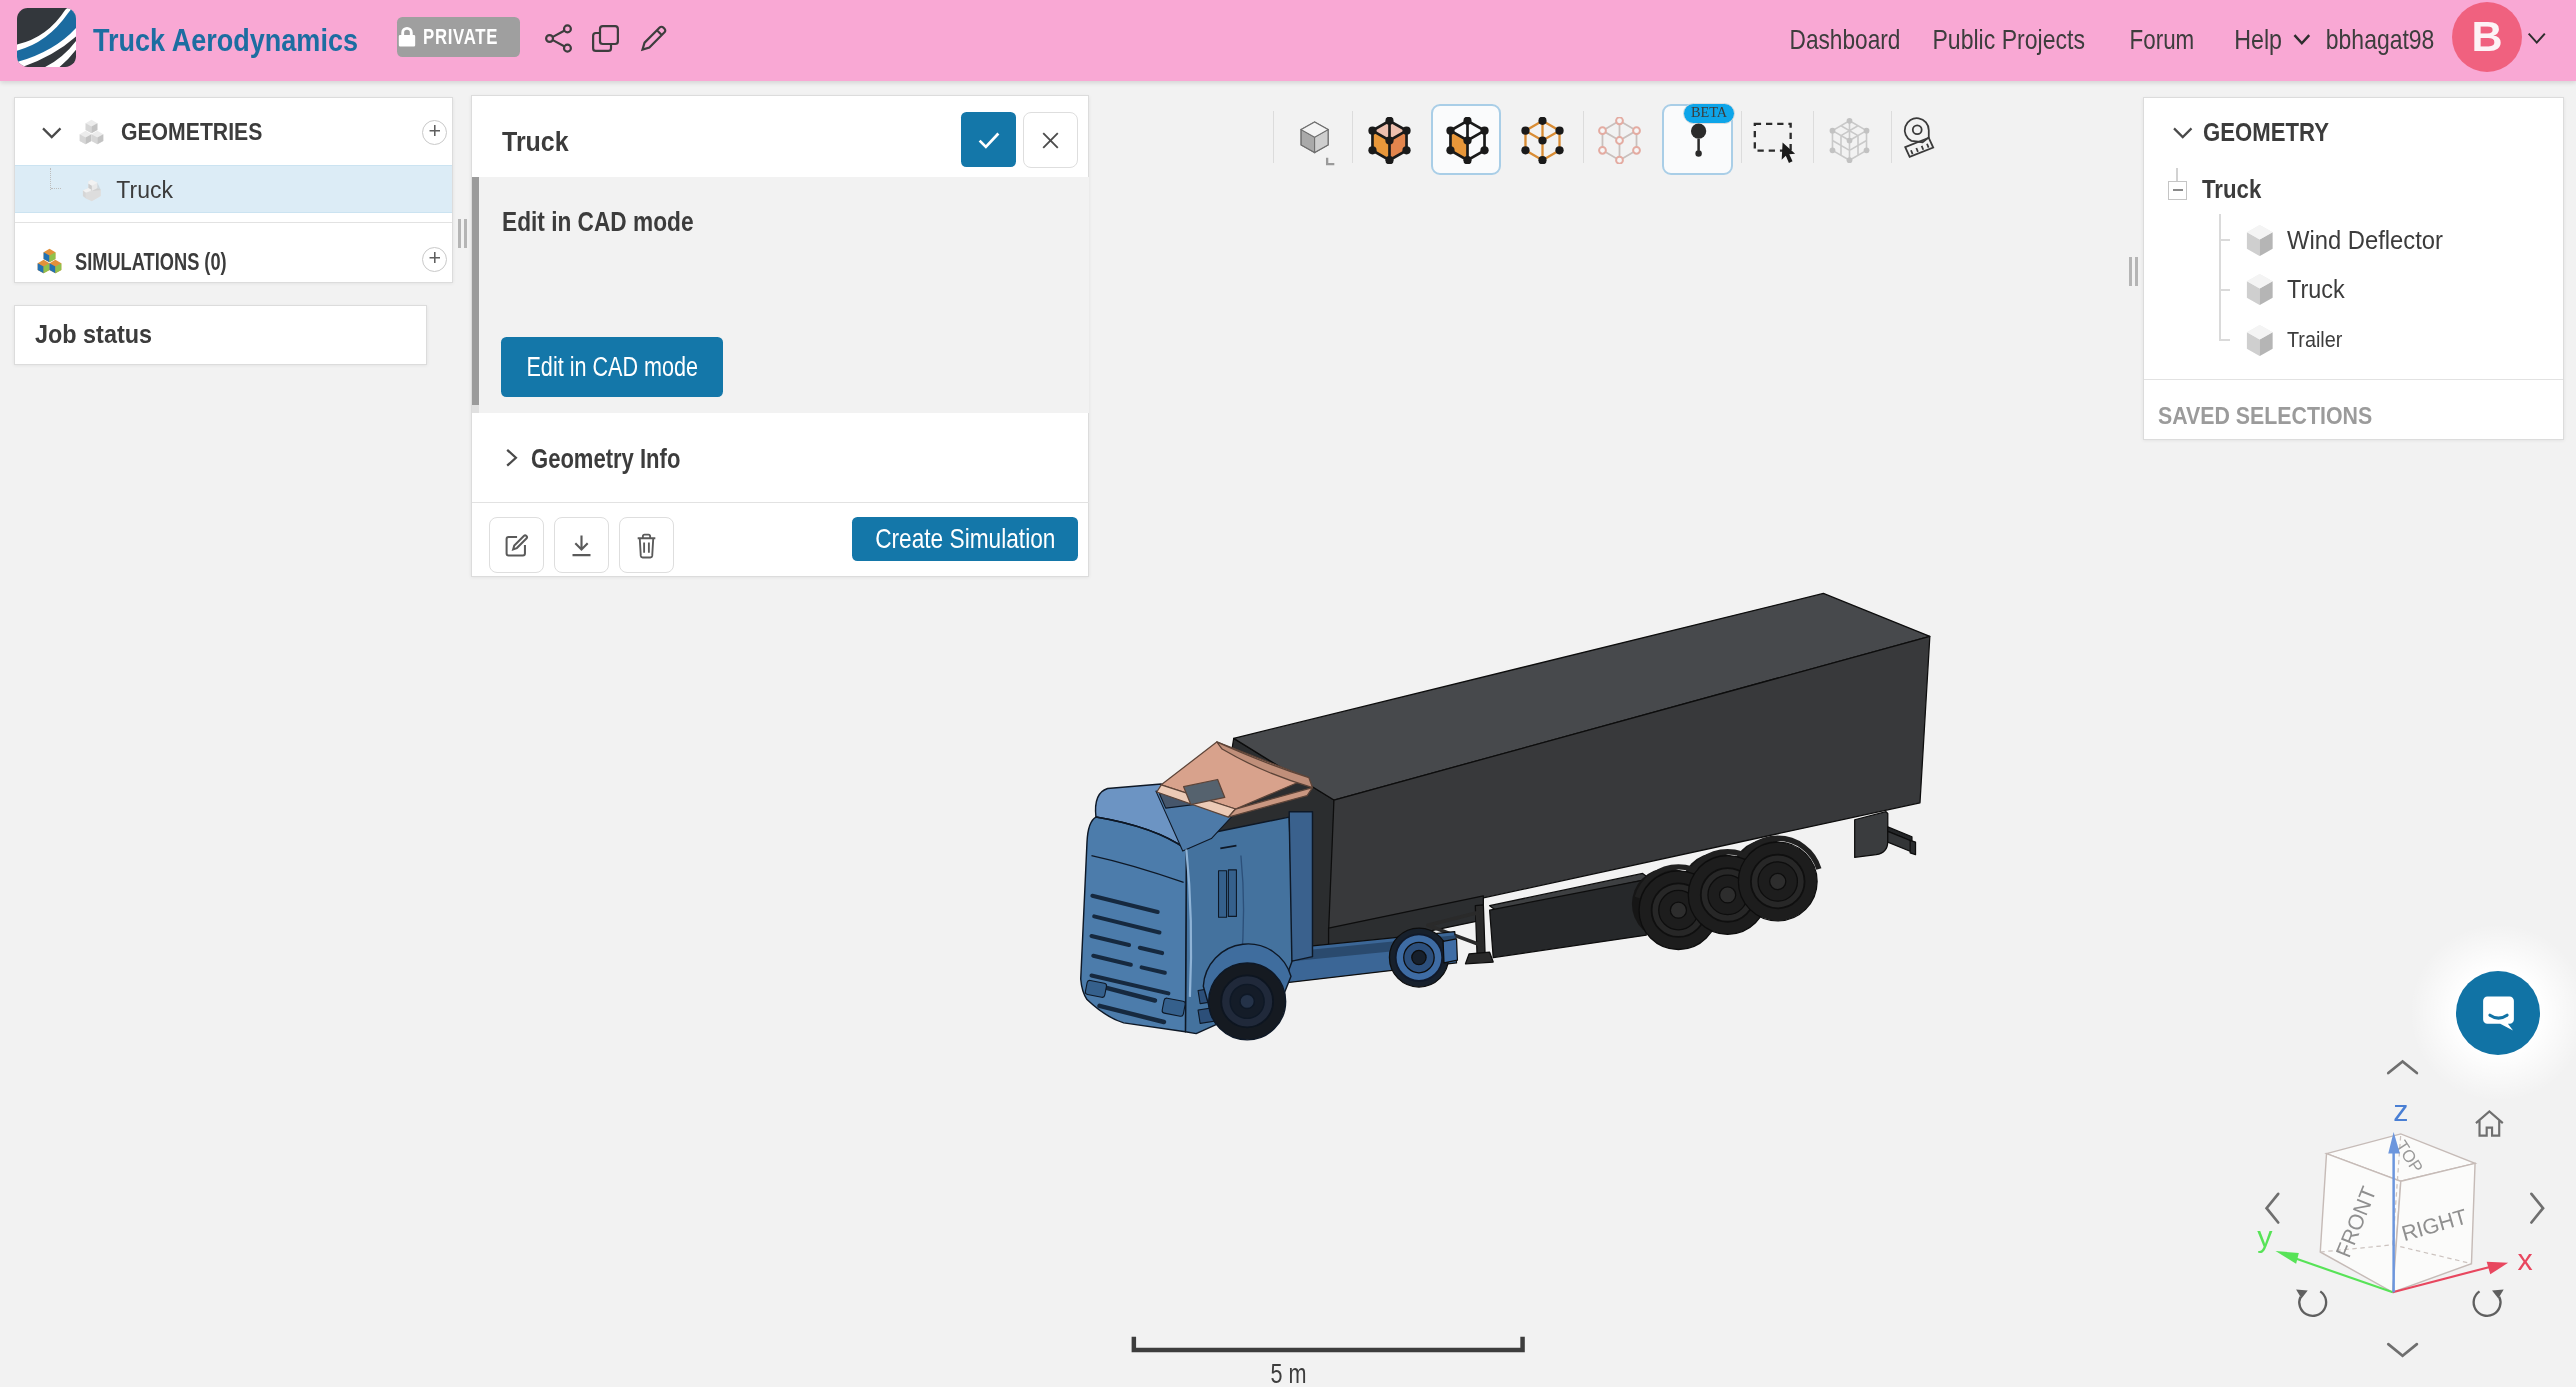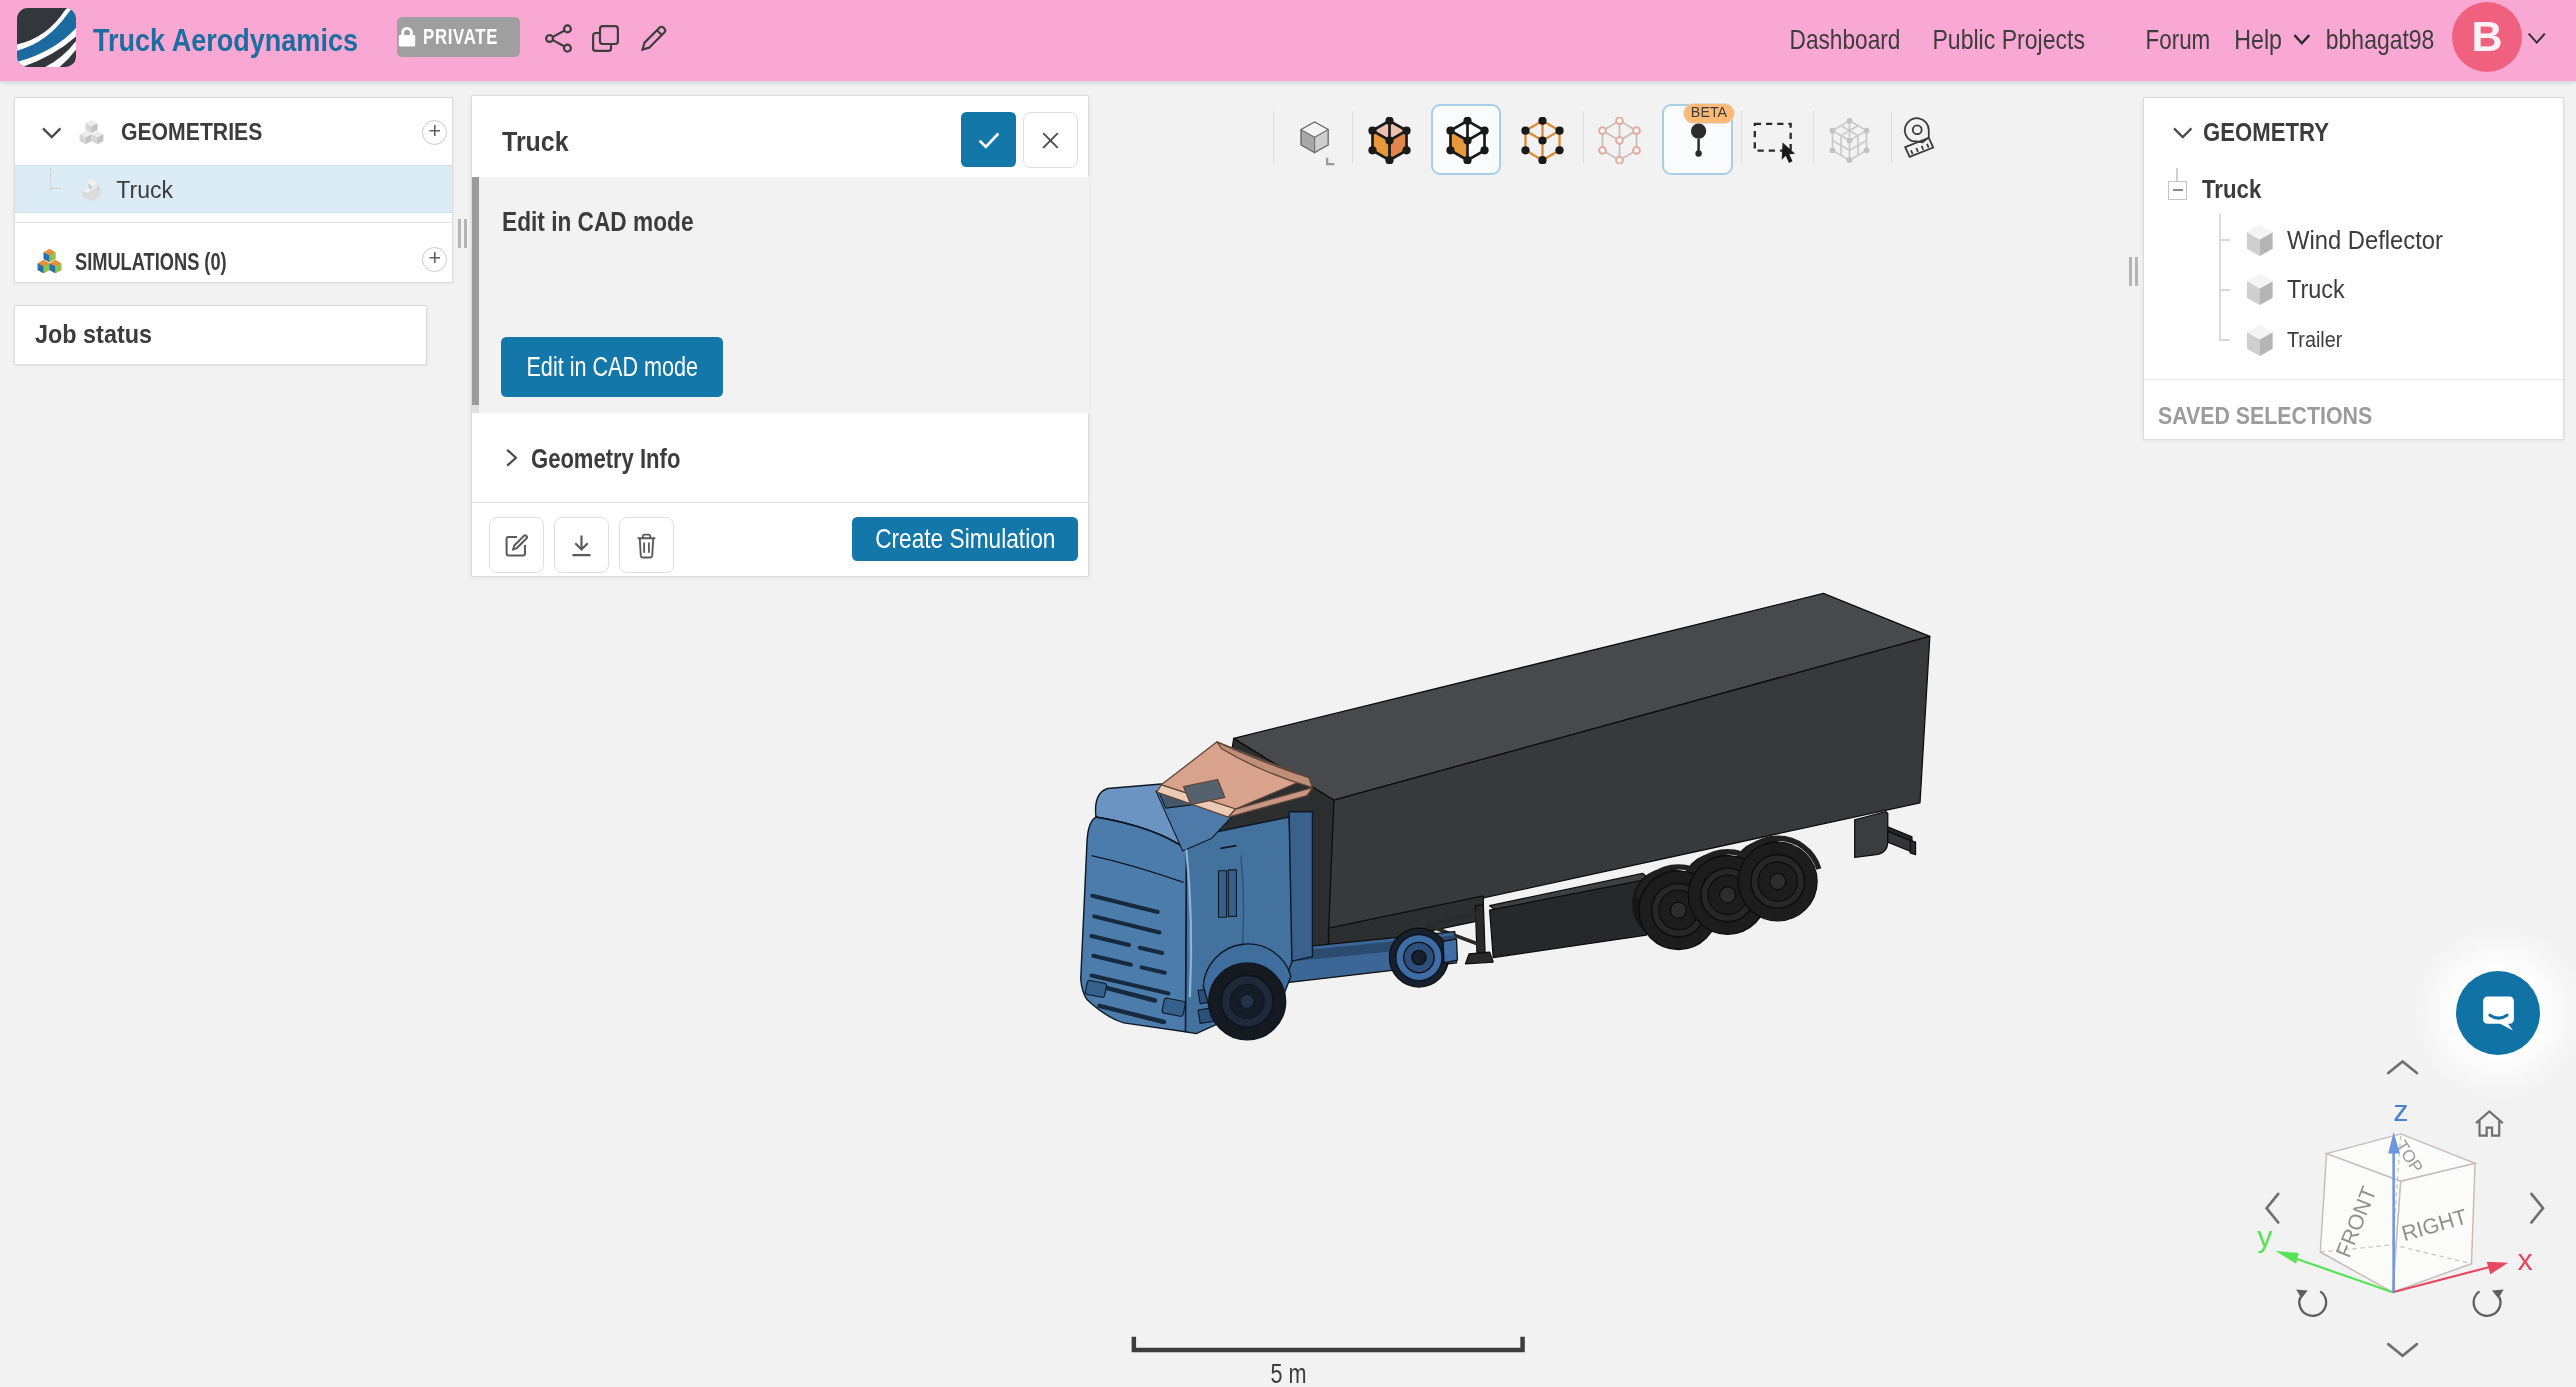--- a/index.html
+++ b/index.html
@@ -61,21 +61,21 @@
   </svg>
   <svg class="abs" style="left:637px; top:21.5px;" width="33" height="33" viewBox="0 0 24 24" fill="none" stroke="#3d3d3d" stroke-width="1.6">
     <path d="M4 20 L5.5 15 L16.5 4 a1.8 1.8 0 0 1 2.6 0 l0.9 0.9 a1.8 1.8 0 0 1 0 2.6 L9 18.5 L4 20 Z M14.5 6 l3.5 3.5"></path>
   </svg>
   <div class="hitem" style="left:1858px; transform:translateX(-50%);">
       <span class="t" style="transform:scaleX(0.81);">Dashboard</span>
     </div>
   <div class="hitem" style="left:2025px; transform:translateX(-50%);">
       <span class="t" style="transform:scaleX(0.824);">Public Projects</span>
     </div>
-  <div class="hitem" style="left:2170px; transform:translateX(-50%);margin-left:16px;">
+  <div class="hitem" style="left:2170px; transform:translateX(-50%);">
       <span class="t" style="transform:scaleX(0.80);">Forum</span>
     </div>
   <div class="hitem" style="left:2263px; transform:translateX(-50%);">
       <span class="t" style="transform:scaleX(0.83);">Help</span>
     </div>
   <svg class="abs" style="left:2292px; top:32px;" width="19.7" height="16" viewBox="0 0 24 18" fill="none" stroke="#2d2d2d" stroke-width="3">
       <path d="M3 3 l9 10 9-10"></path>
     </svg>
   <div class="hitem" style="left:2392px; transform:translateX(-50%);">
       <span class="t" style="transform:scaleX(0.82);">bbhagat98</span>
@@ -319,21 +319,21 @@
             <circle cx="38" cy="11" r="3.8"></circle>
             <circle cx="38" cy="33" r="3.8"></circle>
           <circle cx="19" cy="44" r="3.8"></circle>
             <circle cx="0" cy="33" r="3.8"></circle>
             <circle cx="0" cy="11" r="3.8"></circle>
             <circle cx="19" cy="22" r="3.8"></circle>
         </g>
       </g>
     </svg>
     <div class="abs" style="left:1662px; top:23px; width:71px; height:71px; background:#fafbfc; border:2.7px solid #a9cee7; border-radius:9px;"></div>
-    <div class="abs" style="left:1683px; top:22.4px; width:52px; height:20.6px; background:#fdba74; border:1.8px solid #dedede; border-radius:10.7px; font-size:14.3px; color:#3c3c3c; text-align:center; line-height:17px;">BETA</div>
+    <div class="abs" style="left:1683px; top:22.4px; width:52px; height:20.6px; background:#0ea5e9; border:1.8px solid #dedede; border-radius:10.7px; font-size:14.3px; color:#3c3c3c; text-align:center; line-height:17px;font-family:Liberation Serif, serif;">BETA</div>
     <svg class="abs" style="left:1685px; top:42px;" width="29" height="36" viewBox="0 0 32 40">
       <circle cx="15" cy="9" r="8.5" fill="#2b2b2b"></circle>
       <path d="M15 17.5 V31" stroke="#2b2b2b" stroke-width="2.8"></path>
       <circle cx="15" cy="34" r="3.6" fill="#2b2b2b"></circle>
     </svg>
     <svg class="abs" style="left:1753px; top:41px;" width="52" height="43" viewBox="0 0 58 48">
       <rect x="2" y="2" width="40" height="30" fill="none" stroke="#2b2b2b" stroke-width="2.6" stroke-dasharray="7 5.5"></rect>
       <path d="M33 23 l14 12.5 -6.5 0.4 3.6 8 -4 1.8 -3.5 -8 -4.6 4.3 Z" fill="#1a1a1a"></path>
     </svg>
     <svg class="abs" style="left:1828px; top:36px;" width="43" height="47" viewBox="0 0 48 52">

